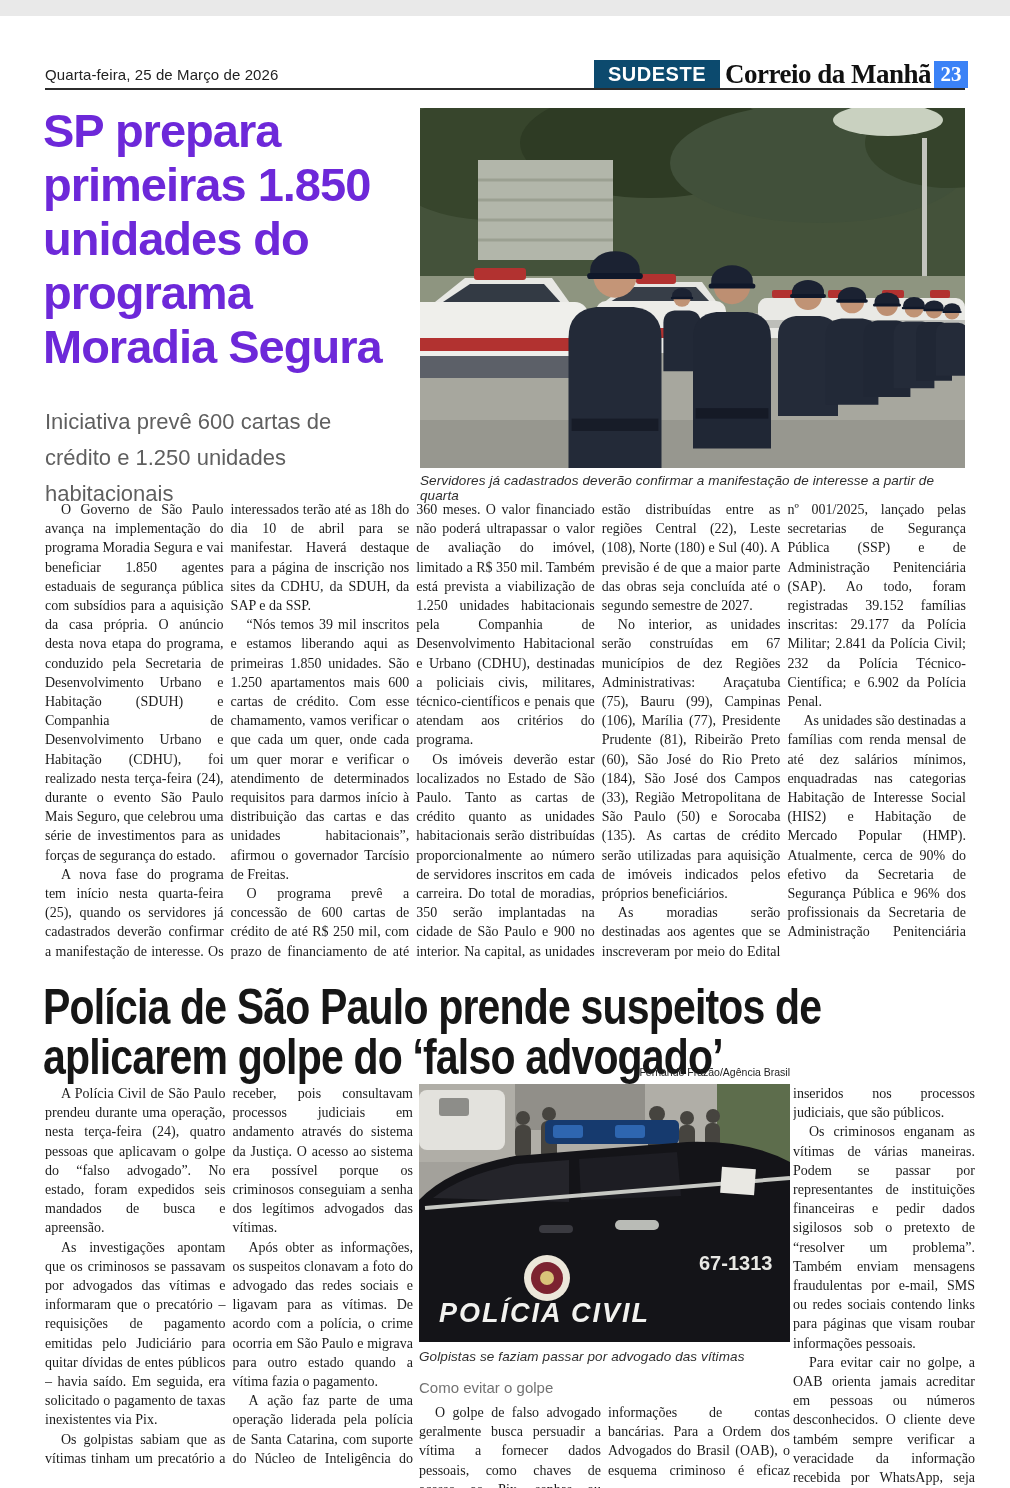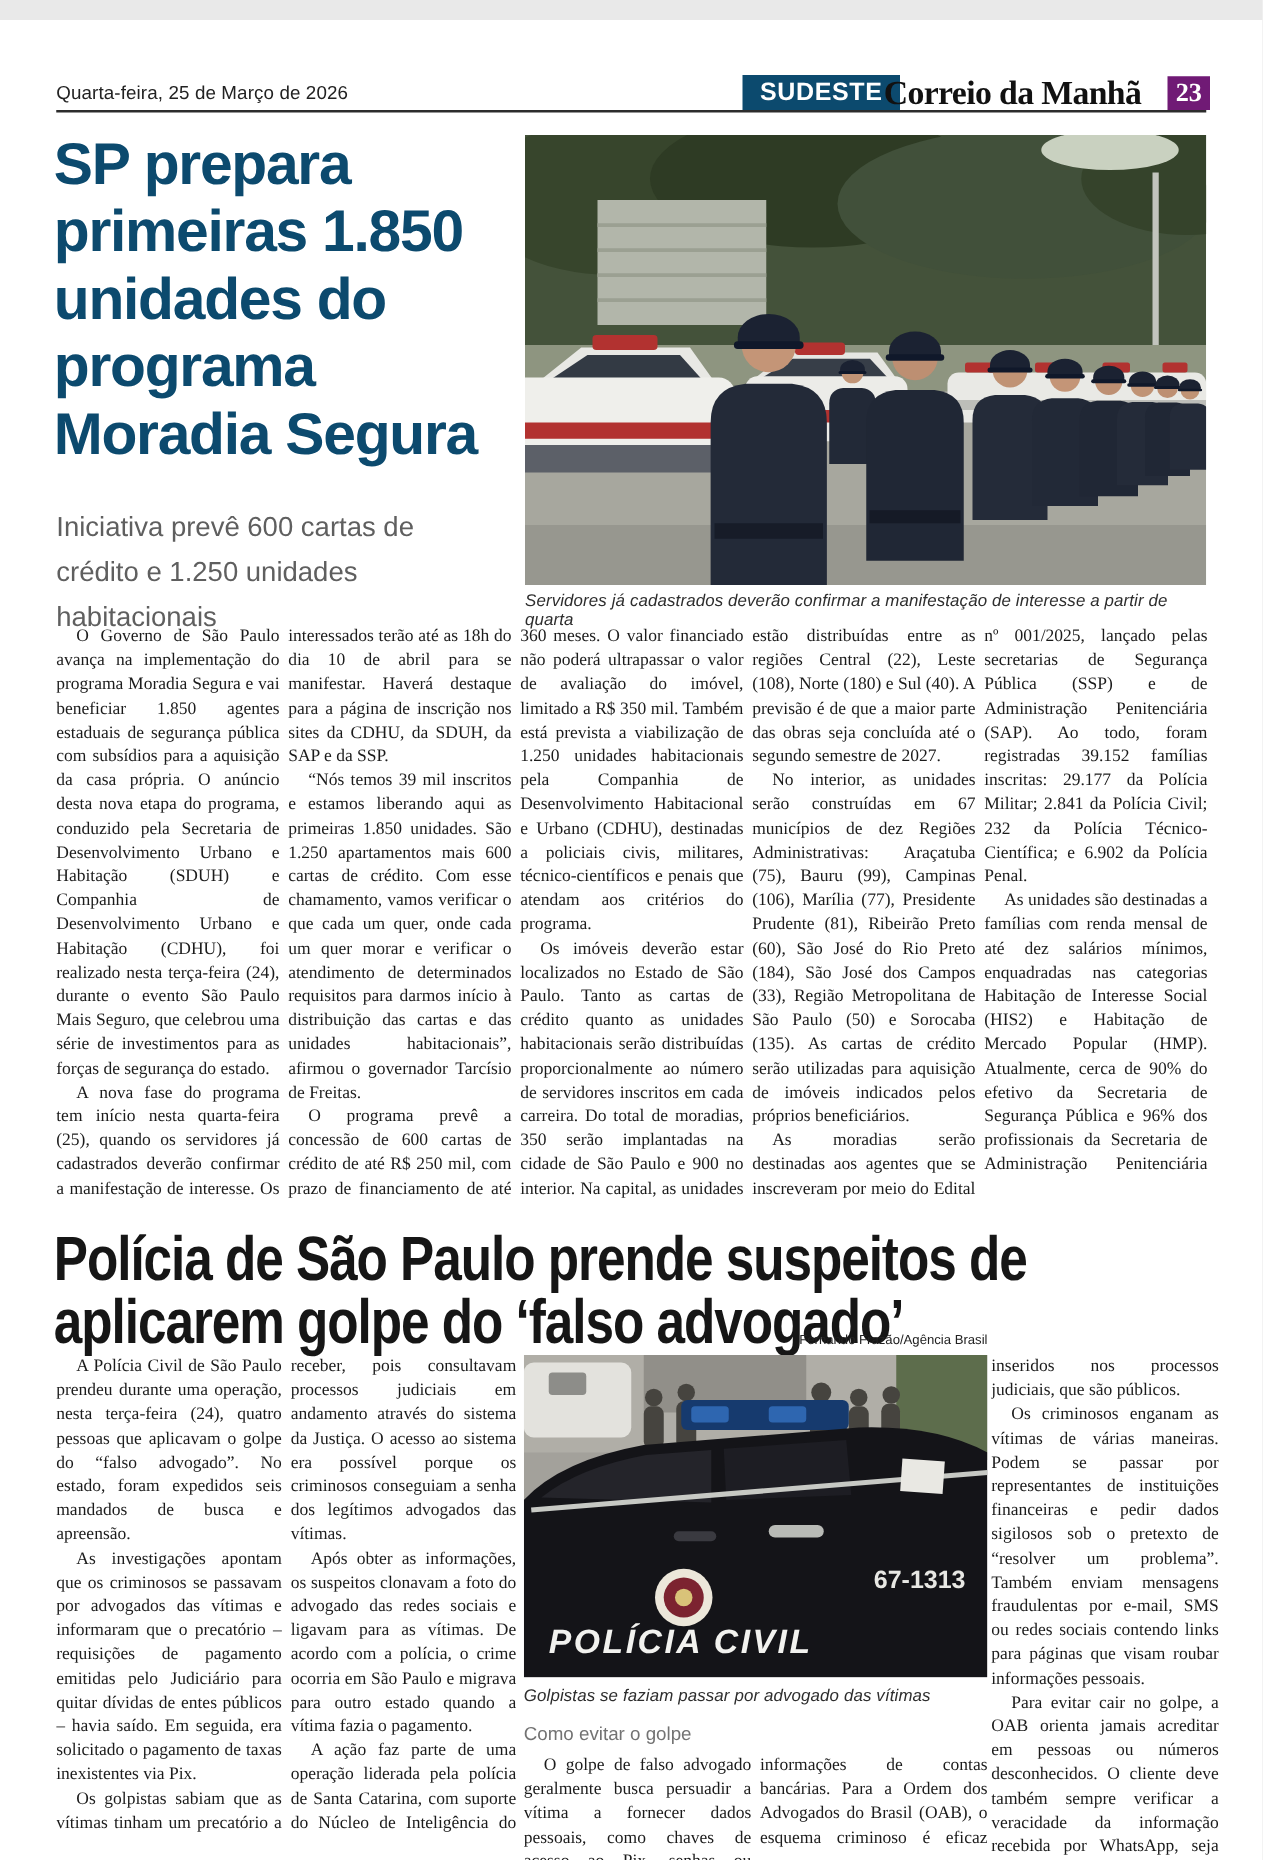--- a/index.html
+++ b/index.html
@@ -2,31 +2,31 @@
 <html lang="pt-BR"><head>
 <meta charset="utf-8">
 <style>
   html,body{margin:0;padding:0;background:#e9e9e9;}
   .page{position:relative;width:1010px;height:1488px;background:#ffffff;margin:16px auto;
         font-family:"Liberation Sans",sans-serif;color:#1c1c1c;overflow:hidden;}
   
   .date{position:absolute;left:45px;top:50px;font-size:15px;color:#222;letter-spacing:.1px;}
   .section-badge{position:absolute;left:594px;top:44px;width:126px;height:28px;background:#0c4a6e;
         color:#fff;display:flex;align-items:center;justify-content:center;font-size:20px;font-weight:700;letter-spacing:.5px;}
-  .masthead-wrap{position:absolute;right:42px;top:43px;display:flex;align-items:center;gap:21px;}
+  .masthead-wrap{position:absolute;right:42px;top:43px;display:flex;align-items:center;gap:3px;}
   .masthead{font-family:"Liberation Serif",serif;font-weight:700;font-size:27px;letter-spacing:-.5px;color:#111;}
-  .page-number{width:34px;height:27px;background:#701a75;color:#fff;display:flex;align-items:center;justify-content:center;
+  .page-number{width:34px;height:27px;background:#3b82f6;color:#fff;display:flex;align-items:center;justify-content:center;
         font-family:"Liberation Serif",serif;font-weight:700;font-size:21px;}
   .header-rule{position:absolute;left:45px;top:72px;width:920px;height:2px;background:#2c2c2c;}
   .credit{font-size:10.5px;color:#222;}
   .credit1{position:absolute;left:420px;top:79px;width:545px;text-align:right;}
   .credit2{position:absolute;left:419px;top:1050px;width:371px;text-align:right;}
   
   .headline1{position:absolute;left:43px;top:88px;width:388px;font-size:47px;font-weight:700;
-        line-height:54px;letter-spacing:-1px;color:#0c4a6e;}
+        line-height:54px;letter-spacing:-1px;color:#6d28d9;}
   .subhead1{position:absolute;left:45px;top:388px;width:340px;font-size:22px;line-height:36px;color:#5f5f5f;}
   .photo{position:absolute;overflow:hidden;}
   .photo1{left:420px;top:92px;width:545px;height:360px;}
   .photo2{width:371px;height:258px;position:relative;}
   .photo svg{display:block;width:100%;height:100%;}
   .caption{font-style:italic;font-size:13.5px;color:#2e2e2e;letter-spacing:.1px;}
   .caption1{position:absolute;left:420px;top:457px;width:545px;}
   .body-wrap{position:absolute;overflow:hidden;}
   .body1{left:45px;top:484px;width:921px;height:463px;}
   .cols5{column-count:5;column-gap:7px;column-fill:auto;height:100%;}

